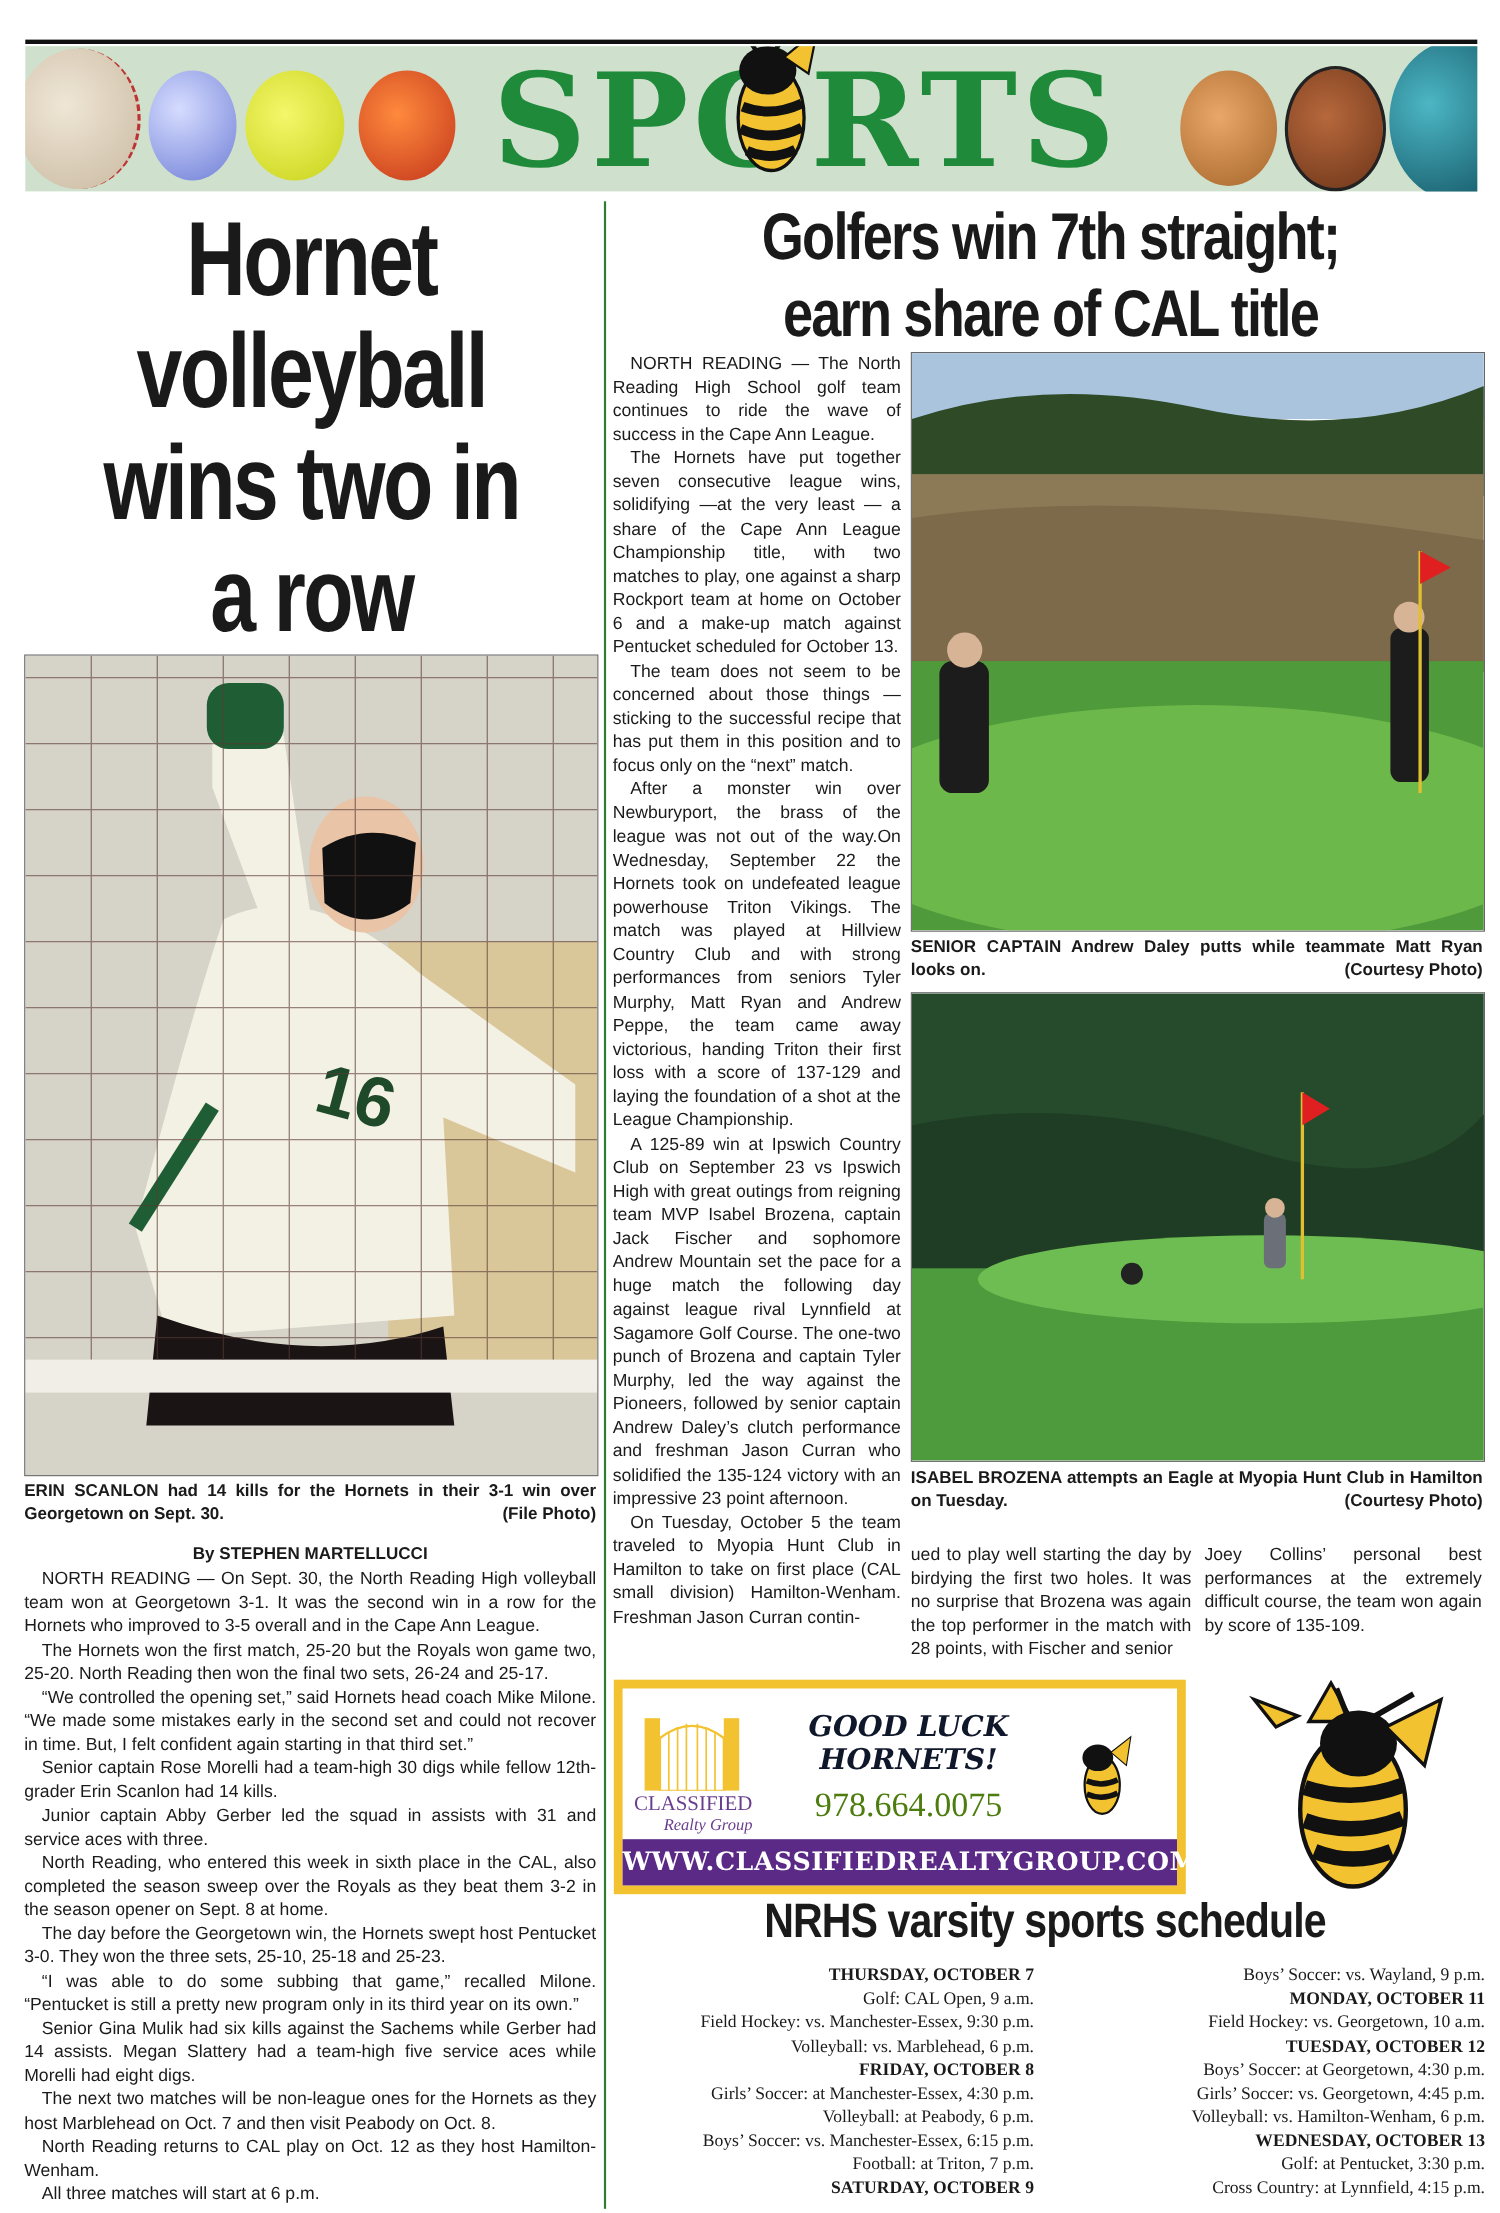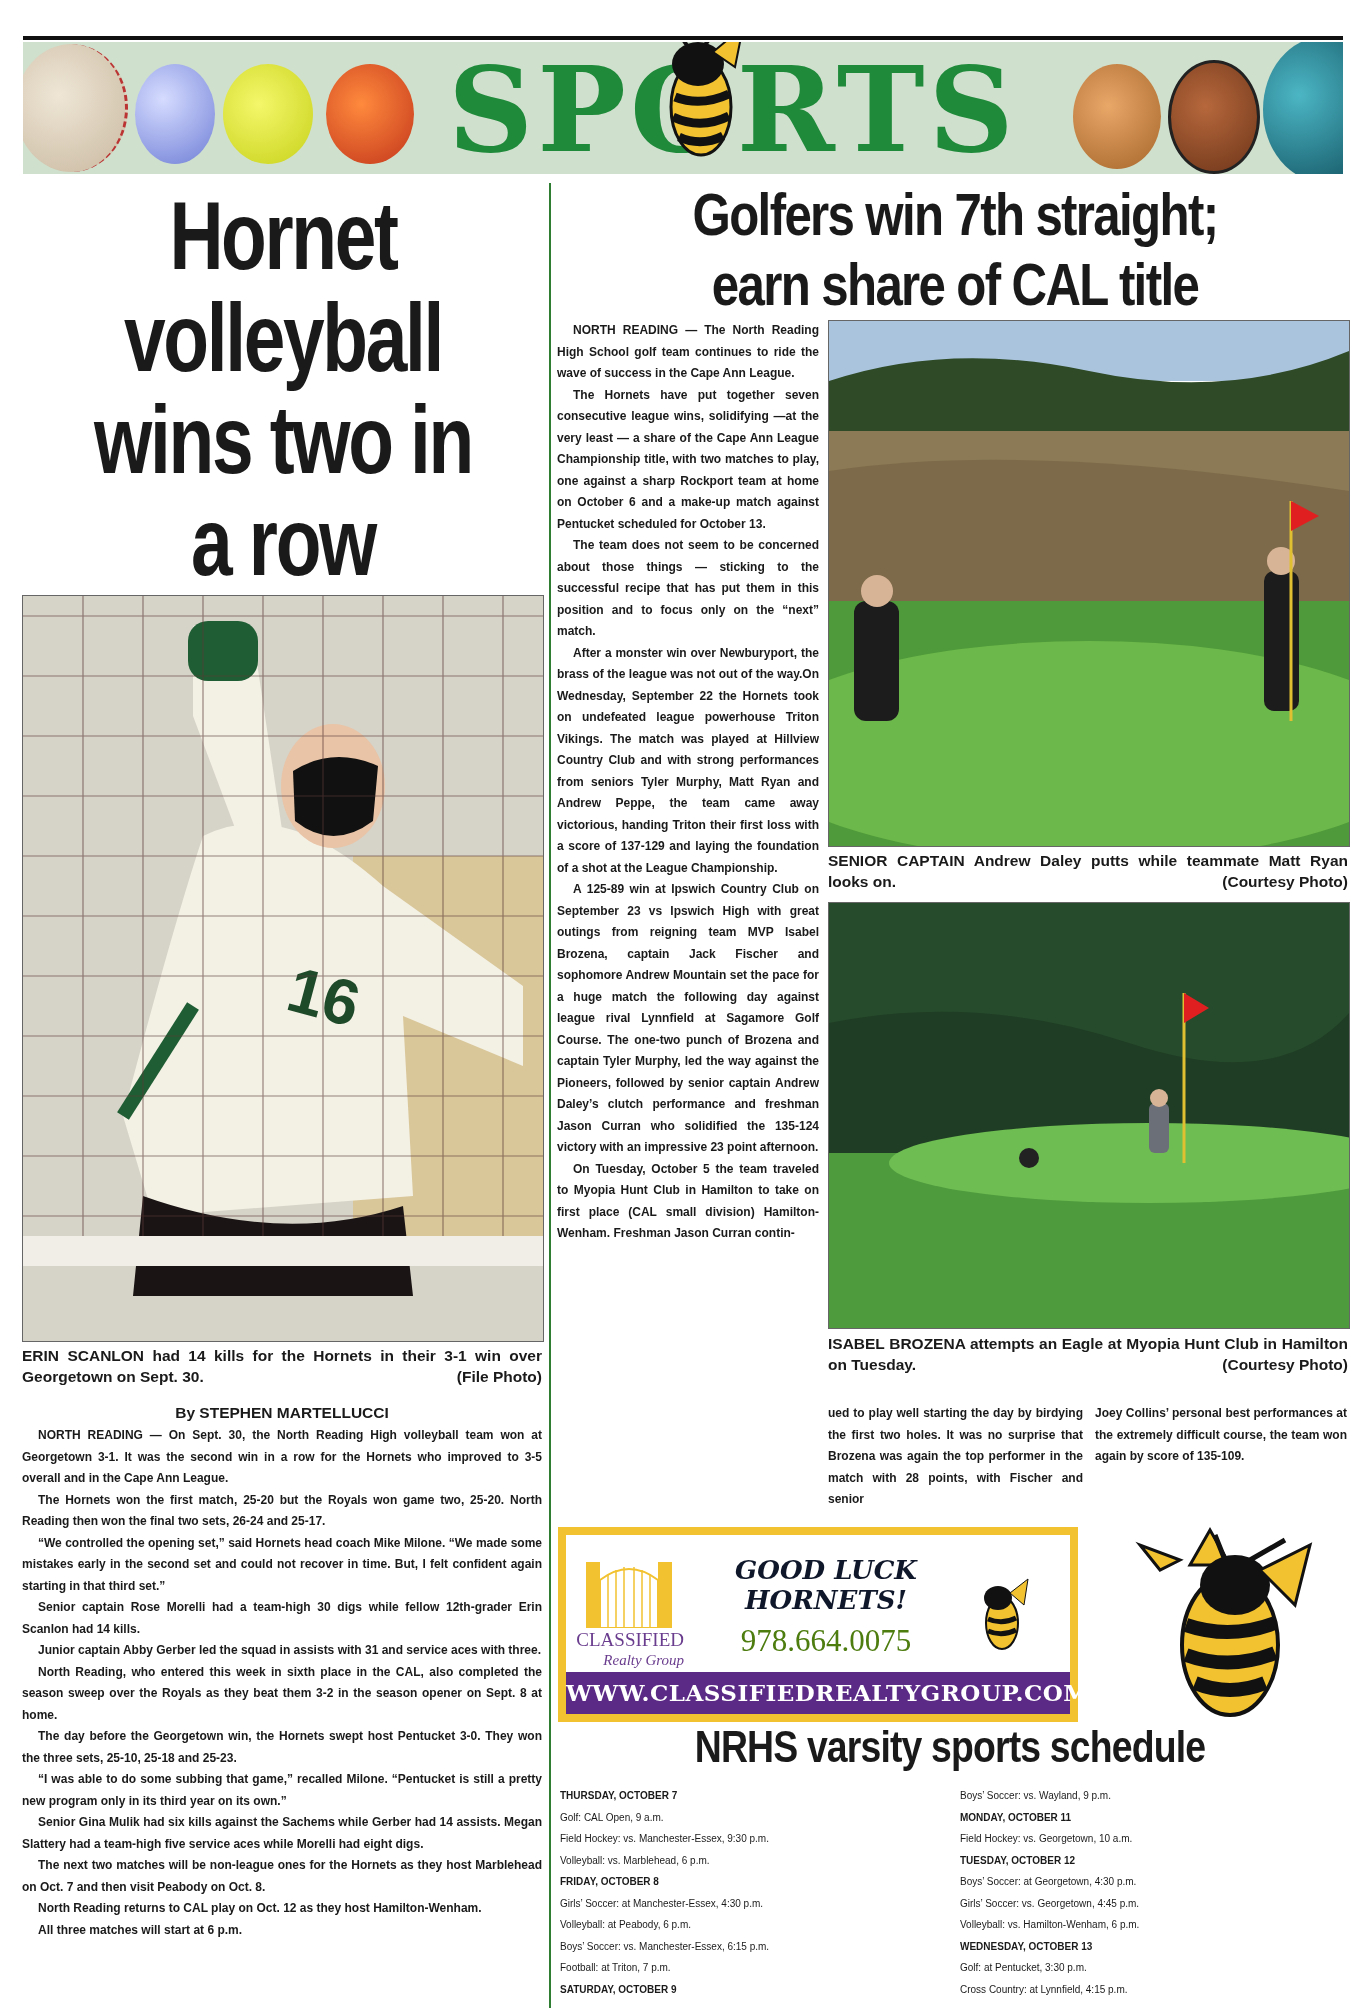--- a/index.html
+++ b/index.html
@@ -22,41 +22,41 @@
   #vb-photo{left:22px;top:595px;width:520px;height:745px;background:linear-gradient(#d8d6cd,#c9c6bb);}
   #golf-photo-1{left:828px;top:320px;width:520px;height:525px;}
   #golf-photo-2{left:828px;top:902px;width:520px;height:425px;}
   
   .caption{font-weight:bold;font-size:15.5px;line-height:21px;text-align:justify;}
   .caption .credit{float:right;}
   #vb-caption{left:22px;top:1345px;width:520px;}
   #golf-caption-1{left:828px;top:850px;width:520px;}
   #golf-caption-2{left:828px;top:1333px;width:520px;}
   
-  .body-text{font-size:12px;line-height:21.5px;text-align:justify;font-weight:bold;}
+  .body-text{font-size:16px;line-height:21.5px;text-align:justify;}
   .body-text p{margin:0;text-indent:16px;}
   #byline{left:22px;top:1404px;width:520px;text-align:center;font-weight:bold;font-size:15.5px;}
   #vb-body{left:22px;top:1425px;width:520px;}
   #golf-col1{left:557px;top:320px;width:262px;}
   #golf-col2{left:828px;top:1403px;width:255px;}
   #golf-col3{left:1095px;top:1403px;width:252px;}
   
   #ad{left:558px;top:1527px;width:520px;height:195px;background:#f2c230;}
   #ad-inner{position:absolute;left:8px;top:8px;right:8px;bottom:8px;background:#fff;}
   #ad-url-bar{position:absolute;left:0;right:0;bottom:0;height:42px;background:#5b2a86;color:#fff;font-family:"DejaVu Serif",serif;font-weight:bold;font-size:23px;text-align:center;line-height:42px;letter-spacing:0.5px;}
   #ad-goodluck{position:absolute;left:160px;top:20px;width:200px;text-align:center;font-family:"DejaVu Serif",serif;font-style:italic;font-weight:bold;color:#0f172a;font-size:26px;line-height:30px;}
   #ad-phone{position:absolute;left:160px;top:88px;width:200px;text-align:center;font-family:"Liberation Serif",serif;color:#4d7c0f;font-size:31px;}
   #ad-company{position:absolute;left:8px;top:95px;width:110px;text-align:right;font-family:"Liberation Serif",serif;color:#6a3d8e;font-size:19px;line-height:20px;}
   #ad-company2{font-style:italic;font-size:15px;}
   #ad-gate{position:absolute;left:18px;top:15px;width:90px;height:78px;}
   #ad-bee{position:absolute;left:400px;top:38px;width:70px;height:80px;}
   #big-bee{left:1120px;top:1525px;width:200px;height:200px;}
   
   #sched-title{left:560px;top:1722px;width:780px;text-align:center;font-weight:bold;font-size:44px;letter-spacing:-1px;transform:scaleX(0.85);transform-origin:center top;}
-  .sched-col{font-size:10px;line-height:21.5px;text-align:left;}
+  .sched-col{font-size:16px;line-height:21.5px;text-align:right;font-family:Liberation Serif, serif;}
   .sched-col .day{font-weight:bold;}
   #sched-left{left:560px;top:1785px;width:380px;}
   #sched-right{left:960px;top:1785px;width:390px;}
 </style>
 </head>
 <body>
 
 <div class="abs" id="banner-rule"></div>
 <div class="abs" id="banner">
   <div class="ball" style="left:-8px;top:2px;width:110px;height:128px;background:radial-gradient(circle at 40% 40%,#efe6d6,#c9b9a0);border-right:3px dashed #b33;"></div>

